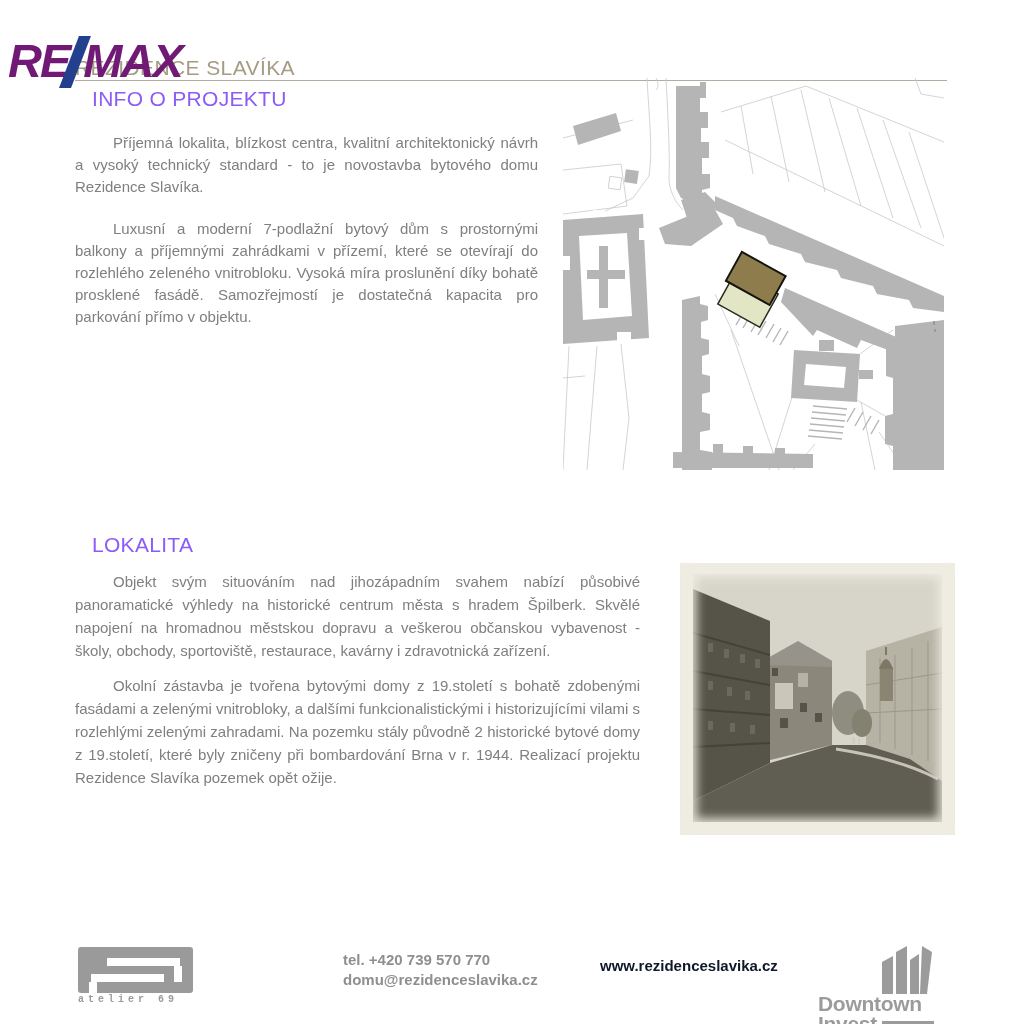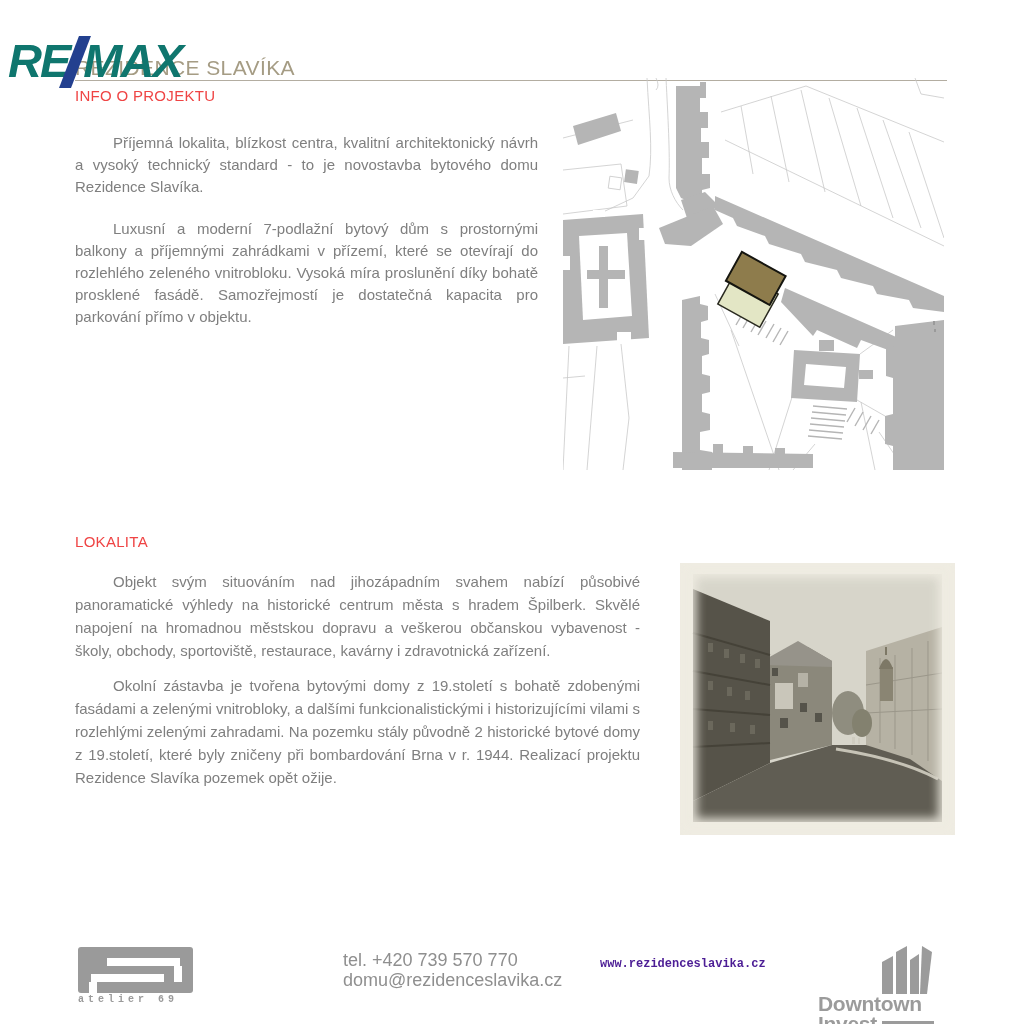--- a/index.html
+++ b/index.html
@@ -5,35 +5,35 @@
   html,body{margin:0;padding:0;background:#fff;}
   body{width:1024px;height:1024px;overflow:hidden;position:relative;
        font-family:"Liberation Sans","DejaVu Sans",sans-serif;}
   .abs{position:absolute;}
 
   
   .page-title{left:75px;top:56px;font-size:21px;color:#a59c84;letter-spacing:.4px;z-index:1;}
   .header-rule{left:75px;top:80px;width:872px;height:1px;background:#b3ada1;z-index:0;}
   .remax{left:8px;top:38px;z-index:2;display:flex;align-items:flex-start;
          font-style:italic;font-weight:bold;font-size:47px;line-height:46px;
-         letter-spacing:-2px;color:#0f766e;}
+         letter-spacing:-2px;color:#701a75;}
   .remax .slash{display:inline-block;width:12px;height:52px;background:#23408f;
          transform:skewX(-21deg);margin:-2px 2px 0 0;}
-  .sec-head{font-size:15px;color:#ef4444;letter-spacing:.3px;}
+  .sec-head{font-size:21px;color:#8b5cf6;letter-spacing:.3px;margin-left:17px;}
 
   
   .copy{color:#7f7f7f;font-size:15px;text-align:justify;}
   .copy p{margin:12px 0 20px 0;text-indent:38px;line-height:22px;}
   .copy-info{left:75px;top:120px;width:463px;}
   .copy-lok{left:75px;top:558px;width:565px;}
   .copy-lok p{line-height:23px;margin-bottom:12px;}
 
   
-  .contact{left:343px;top:950px;font-size:18px;font-weight:normal;color:#8f8f8f;line-height:20px;}
-  .website{left:600px;top:957px;font-size:12px;font-weight:bold;color:#4c1d95;font-family:Liberation Mono, monospace;}
+  .contact{left:343px;top:950px;font-size:15px;font-weight:bold;color:#8f8f8f;line-height:20px;}
+  .website{left:600px;top:957px;font-size:15px;font-weight:bold;color:#0f172a;}
   .atelier-label{left:78px;top:994px;width:118px;font-family:"Liberation Mono","DejaVu Sans Mono",monospace;
         font-weight:bold;font-size:10px;letter-spacing:4px;color:#9a9a9a;white-space:nowrap;}
   .downtown{left:812px;top:944px;display:flex;align-items:flex-end;flex-direction:column;}
   .downtown-text{margin-left:6px;font-weight:bold;color:#9b9b9b;font-size:21px;line-height:20px;letter-spacing:-.3px;}
   .dt-badge{display:inline-block;vertical-align:1px;margin-left:5px;width:52px;height:13px;background:#9b9b9b;
         color:#c6c6c6;font-size:7px;font-weight:bold;letter-spacing:1.5px;text-align:center;line-height:13px;}
 </style>
 </head>
 <body>
 

